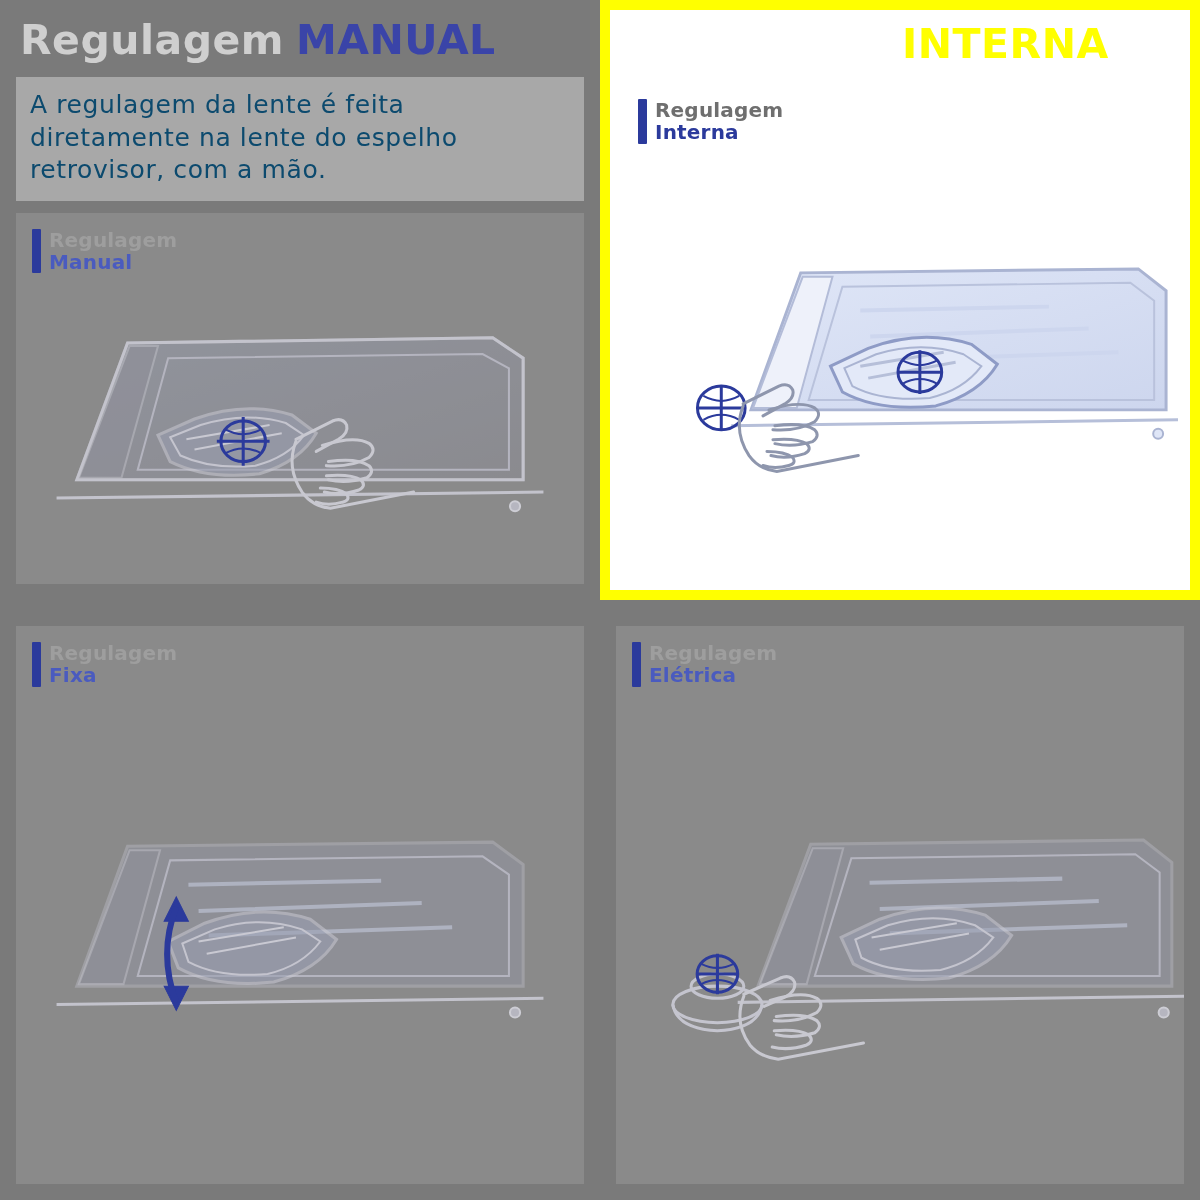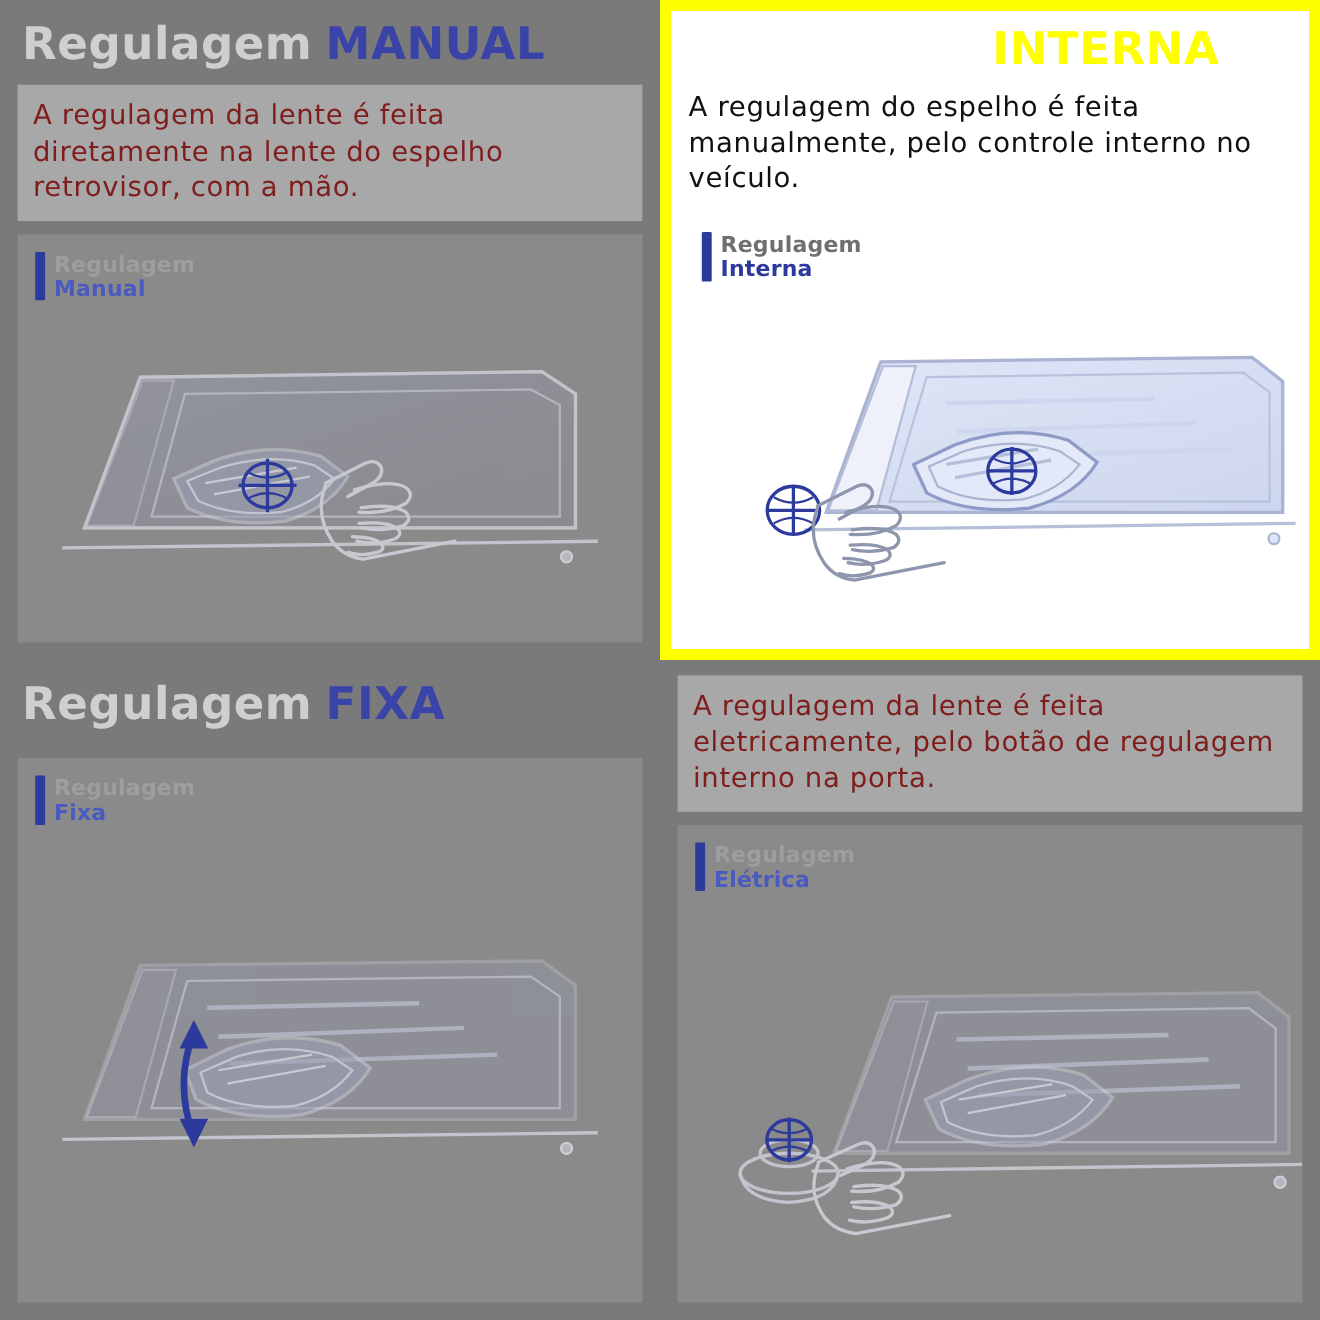--- a/index.html
+++ b/index.html
@@ -64,21 +64,21 @@
   }
   .title .word1 { color: #cfcfcf; }
   .title .word2 { color: #3a44a8; margin-left: 12px; }
   .panel.highlight .title { margin: 2px 0 10px 4px; }
   .panel.highlight .title .word1 { color: #ffffff; }
   .panel.highlight .title .word2 { color: #ffff00; }
 
   
   .desc {
     background: #a8a8a8;
-    color: #7f1d1d;
+    color: #0c4a6e;
     font-size: 25px;
     line-height: 1.30;
     letter-spacing: 0.6px;
     padding: 12px 14px 14px 14px;
     box-sizing: border-box;
     min-height: 120px;
   }
   .panel.highlight .desc {
     background: #ffffff;
     color: #111111;
@@ -188,21 +188,20 @@
         </div>
       </div>
     </div>
   </div>
 
   <div class="panel highlight">
     <div class="inner">
       <div class="title">
         <span class="word1">Regulagem</span><span class="word2">INTERNA</span>
       </div>
-      <div class="desc">A regulagem do espelho é feita manualmente, pelo controle interno no veículo.</div>
       <div class="figure">
         <svg viewBox="0 0 560 340" preserveAspectRatio="xMidYMid meet">
           <defs>
             <linearGradient id="glassB" x1="0" y1="0" x2="1" y2="1">
               <stop offset="0%" stop-color="#dfe6f7"></stop>
               <stop offset="100%" stop-color="#cdd6ee"></stop>
             </linearGradient>
           </defs>
           <path d="M130 250 L180 112 L520 108 L548 130 L548 250 Z" fill="url(#glassB)" stroke="#aab4d2" stroke-width="3"></path>
           <path d="M188 240 L222 126 L512 122 L536 140 L536 240 Z" fill="none" stroke="#b9c2dc" stroke-width="2"></path>
@@ -241,23 +240,20 @@
             <span>Regulagem</span>
             <span class="l2">Interna</span>
           </div>
         </div>
       </div>
     </div>
   </div>
 
   <div class="panel dim">
     <div class="inner">
-      <div class="title">
-        <span class="word1">Regulagem</span><span class="word2">FIXA</span>
-      </div>
       <div class="figure">
         <svg viewBox="0 0 560 340" preserveAspectRatio="xMidYMid meet">
           <path d="M60 250 L110 112 L470 108 L500 130 L500 250 Z" fill="#9397a6" opacity="0.45" stroke="#b9b9c4" stroke-width="3"></path>
           <path d="M120 240 L152 126 L460 122 L486 140 L486 240 Z" fill="none" stroke="#b4b4bf" stroke-width="2"></path>
           <path d="M170 150 L360 146 M180 176 L400 168 M190 200 L430 192" stroke="#aeb2c0" stroke-width="4" fill="none"></path>
           <path d="M62 248 L112 116 L142 116 L106 248 Z" fill="#8f8f99" opacity="0.5" stroke="#c0c0c8" stroke-width="2"></path>
           <path d="M40 268 L520 262" stroke="#c3c3cc" stroke-width="3" fill="none"></path>
           <circle cx="492" cy="276" r="5" fill="#b6b6c0" stroke="#cdcdd4" stroke-width="2"></circle>
 
           <path d="M150 206 L186 188 Q240 168 290 184 L316 204 Q298 234 254 246 Q196 252 160 232 Z" fill="#9a9fb2" opacity="0.55" stroke="#c9c9d2" stroke-width="3"></path>
@@ -276,21 +272,20 @@
             <span>Regulagem</span>
             <span class="l2">Fixa</span>
           </div>
         </div>
       </div>
     </div>
   </div>
 
   <div class="panel dim">
     <div class="inner">
-      <div class="desc">A regulagem da lente é feita eletricamente, pelo botão de regulagem interno na porta.</div>
       <div class="figure">
         <svg viewBox="0 0 560 340" preserveAspectRatio="xMidYMid meet">
           <path d="M140 250 L192 110 L520 106 L548 128 L548 250 Z" fill="#9397a6" opacity="0.45" stroke="#b9b9c4" stroke-width="3"></path>
           <path d="M196 240 L232 124 L512 120 L536 138 L536 240 Z" fill="none" stroke="#b4b4bf" stroke-width="2"></path>
           <path d="M250 148 L440 144 M260 174 L476 166 M270 198 L504 190" stroke="#aeb2c0" stroke-width="4" fill="none"></path>
           <path d="M142 248 L194 114 L224 114 L188 248 Z" fill="#8f8f99" opacity="0.5" stroke="#c0c0c8" stroke-width="2"></path>
           <path d="M120 266 L560 260" stroke="#c3c3cc" stroke-width="3" fill="none"></path>
           <circle cx="540" cy="276" r="5" fill="#b6b6c0" stroke="#cdcdd4" stroke-width="2"></circle>
 
           <path d="M222 202 L260 184 Q314 164 364 180 L390 200 Q372 230 328 242 Q270 248 234 228 Z" fill="#9a9fb2" opacity="0.55" stroke="#c9c9d2" stroke-width="3"></path>

